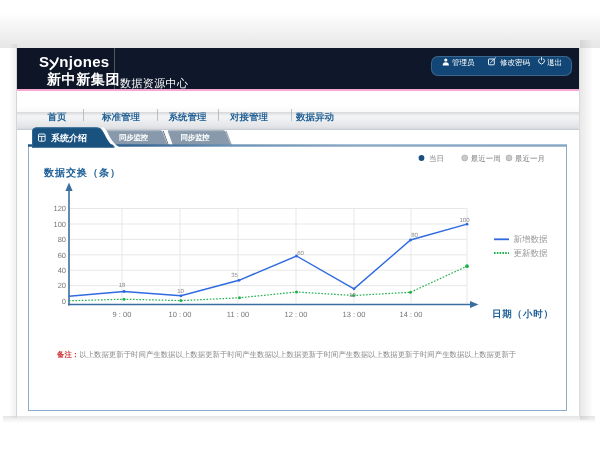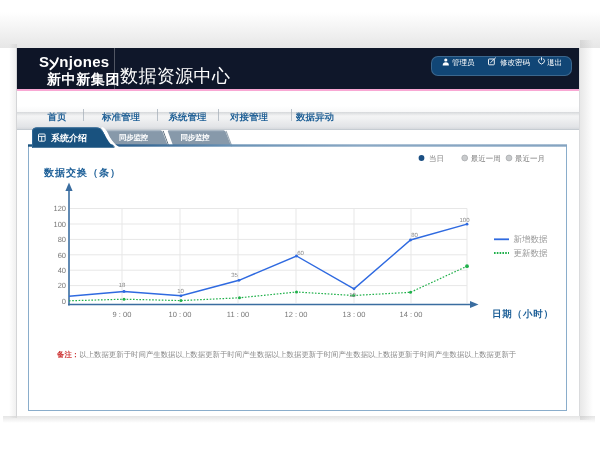--- a/index.html
+++ b/index.html
@@ -25,21 +25,21 @@
 
   
   #header { position:absolute; left:0; top:0; width:562px; height:43px;
     background:#0f172a; border-bottom:2px solid #f9a8d4; }
   #logoblock { position:absolute; left:0; top:0; width:98px; height:41px;
     background:rgba(0,0,0,.05); border-right:1px solid rgba(255,255,255,.28); }
   #synjones { position:absolute; left:22px; top:5px;
     color:#fff; font-size:15px; font-weight:bold; letter-spacing:0.3px; }
   #xzx { position:absolute; left:30px; top:23px;
     color:#fff; font-size:14px; font-weight:bold; letter-spacing:0.6px; }
-  #systitle { position:absolute; left:103px; top:16px; color:#fff; font-size:18px;
+  #systitle { position:absolute; left:103px; top:28px; color:#fff; font-size:11px;
     letter-spacing:0.4px; }
   #pill { position:absolute; left:414px; top:8px; width:141px; height:20px;
     background:#114676; border-radius:7px; border:1px solid rgba(255,255,255,.18);
     color:#fff; font-size:7.5px; }
   .pillitem { position:absolute; top:0; height:11px; line-height:12px; white-space:nowrap; }
 
   
   #nav { position:absolute; left:0; top:58px; width:562px; height:24px;
     background:linear-gradient(#ffffff, #f0f1f2 55%, #e2e4e7 90%, #d6d9dd);
     border-bottom:1px solid #c6ccd2; }

